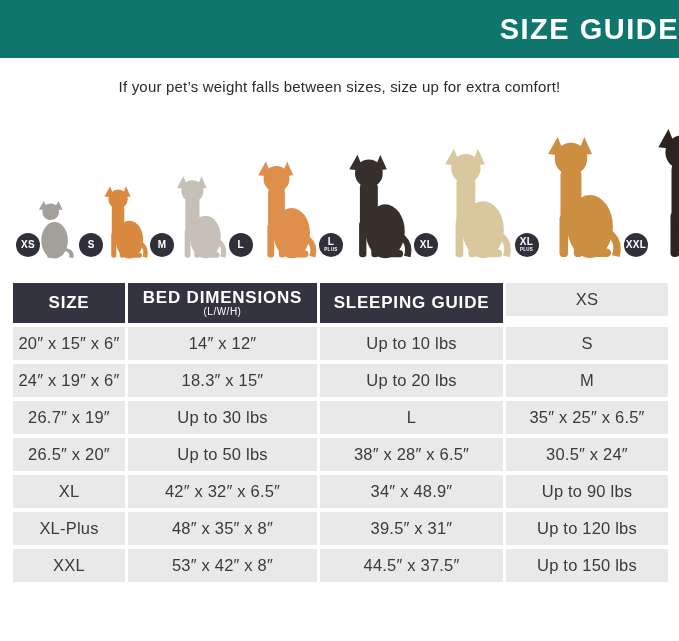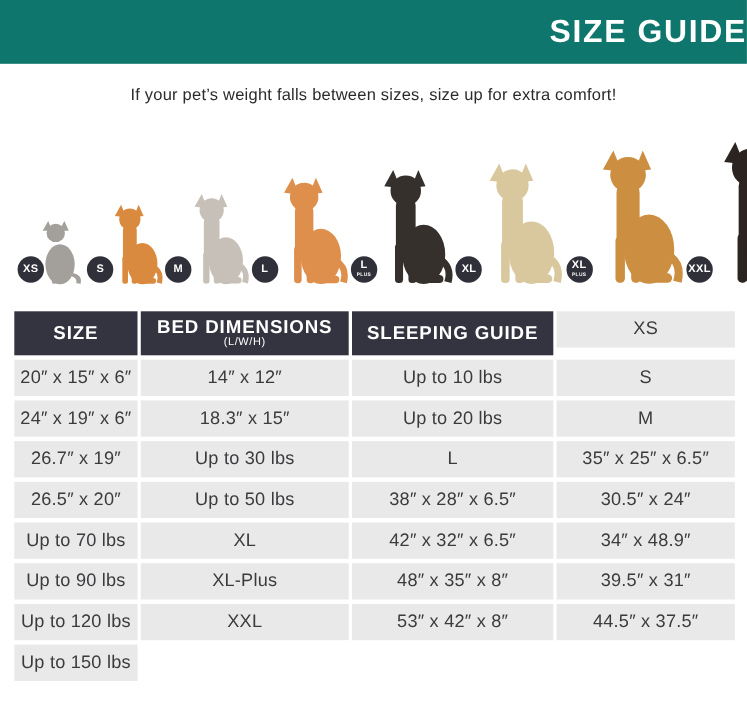--- a/index.html
+++ b/index.html
@@ -241,21 +241,20 @@
   <div class="td">26.7″ x 19″</div>
   <div class="td">Up to 30 lbs</div>
 
   <div class="td">L</div>
   <div class="td">35″ x 25″ x 6.5″</div>
   <div class="td">26.5″ x 20″</div>
   <div class="td">Up to 50 lbs</div>
 
   <div class="td">38″ x 28″ x 6.5″</div>
   <div class="td">30.5″ x 24″</div>
-  <div class="td">Up to 70 lbs</div>
 
   <div class="td">XL</div>
   <div class="td">42″ x 32″ x 6.5″</div>
   <div class="td">34″ x 48.9″</div>
   <div class="td">Up to 90 lbs</div>
 
   <div class="td">XL-Plus</div>
   <div class="td">48″ x 35″ x 8″</div>
   <div class="td">39.5″ x 31″</div>
   <div class="td">Up to 120 lbs</div>

